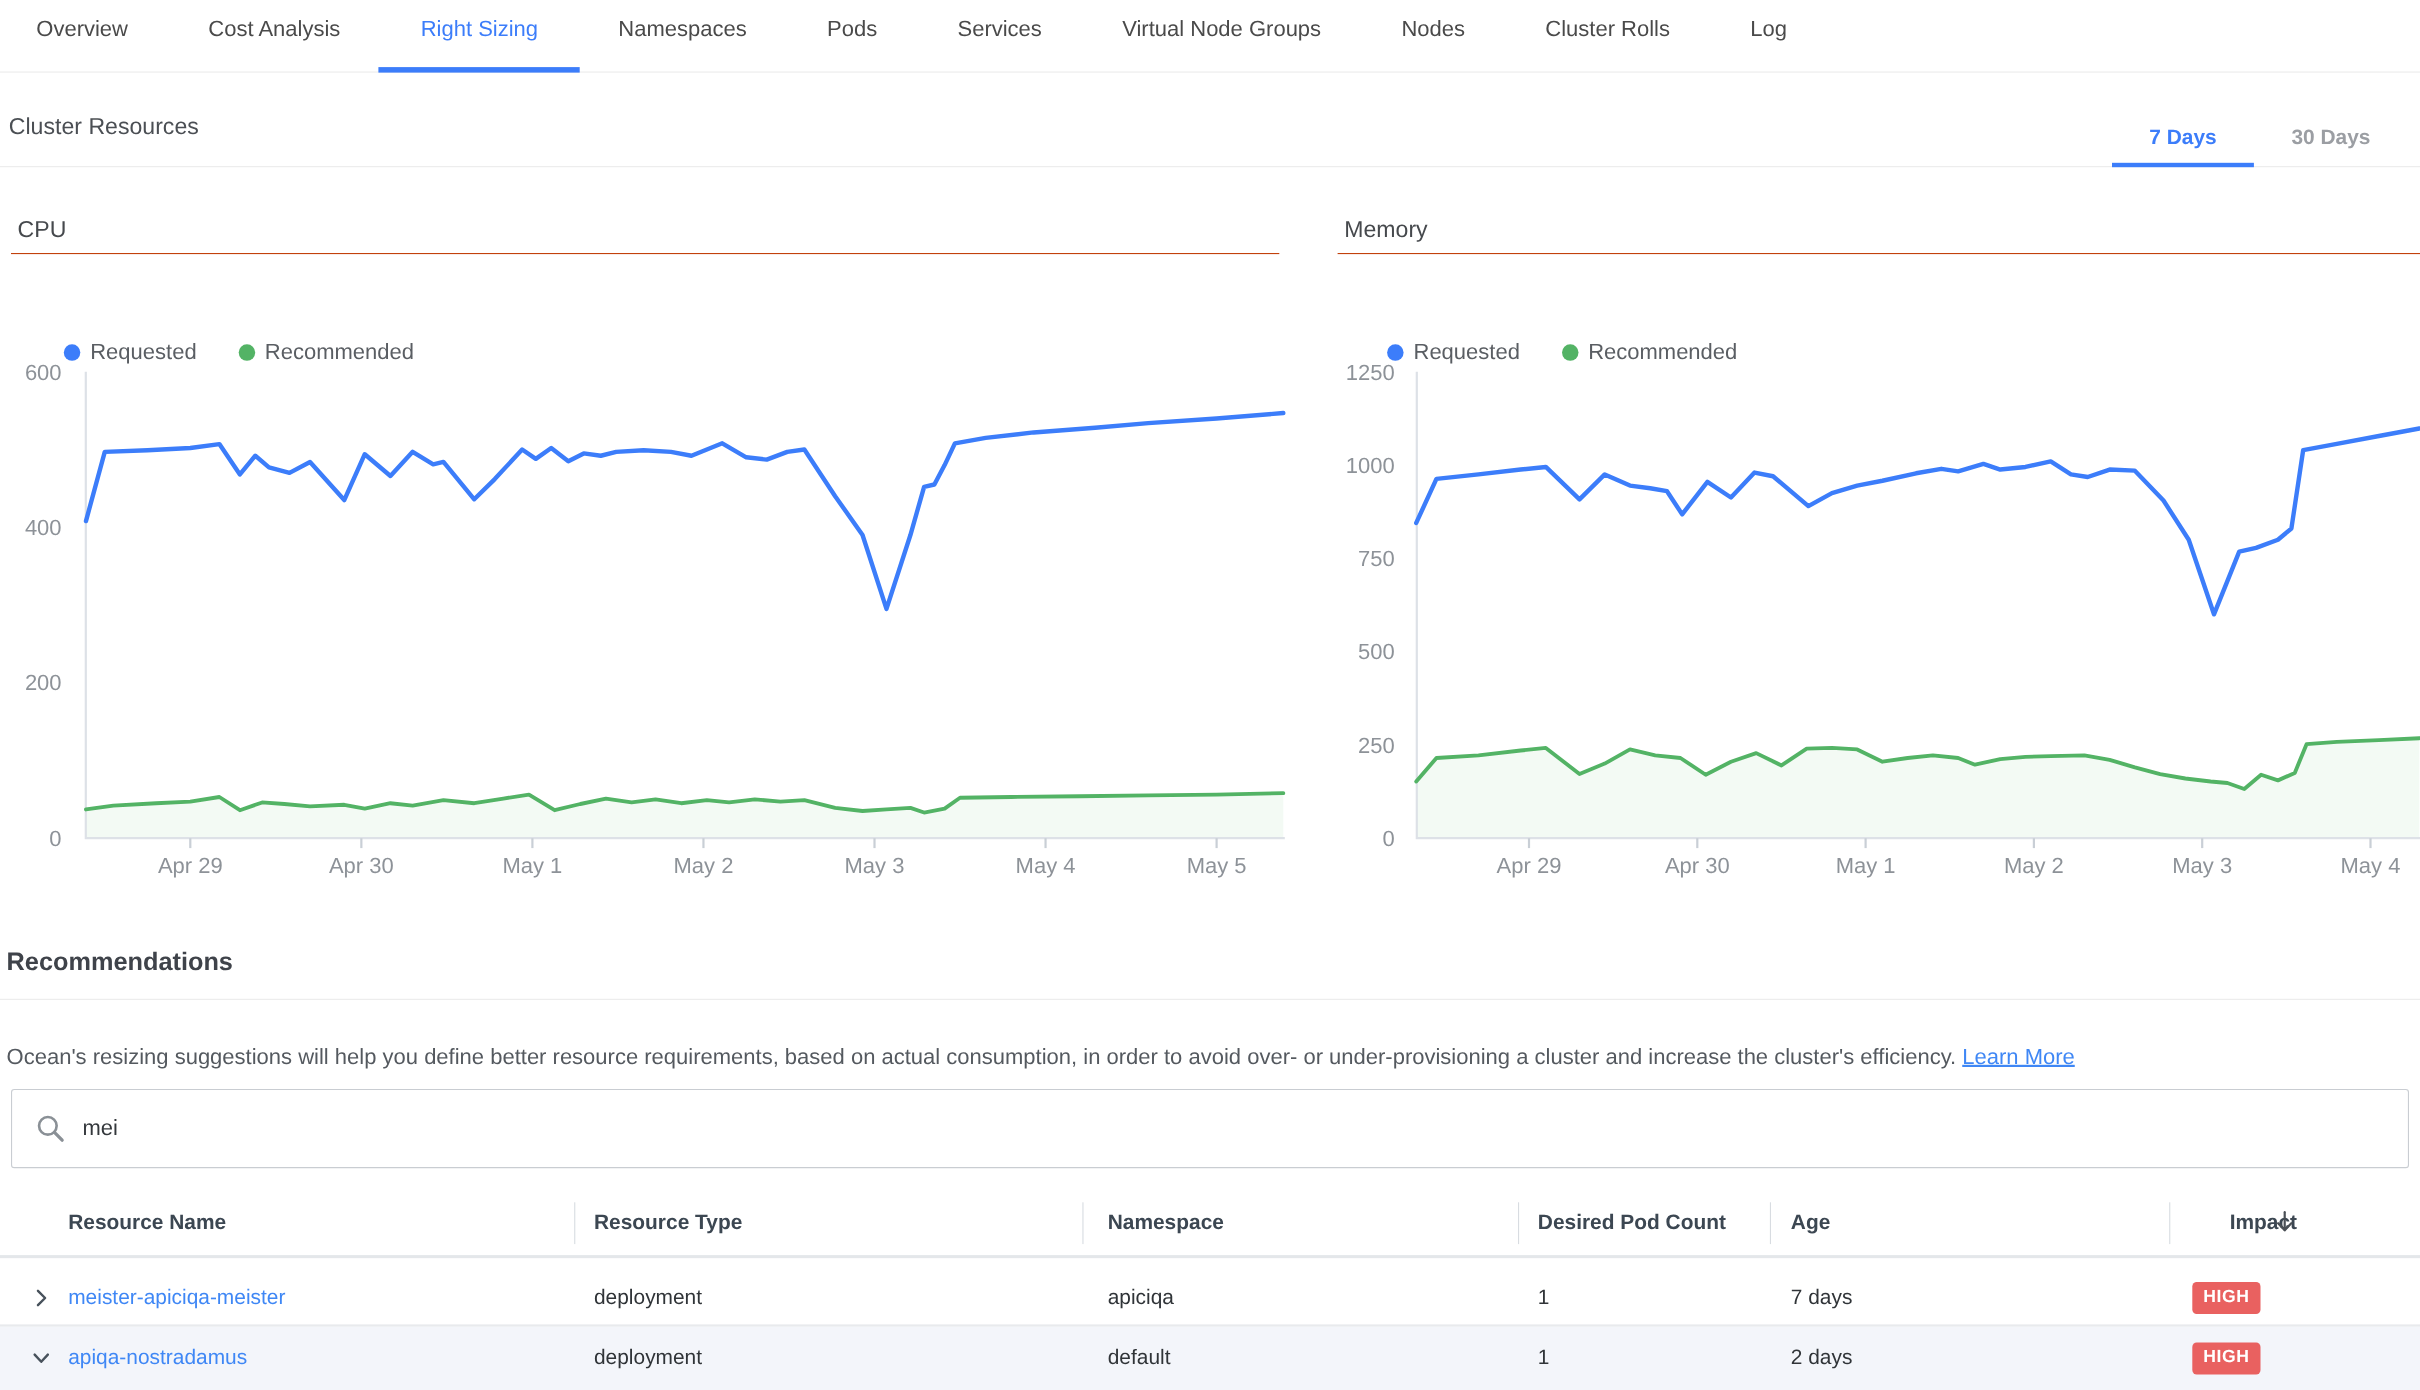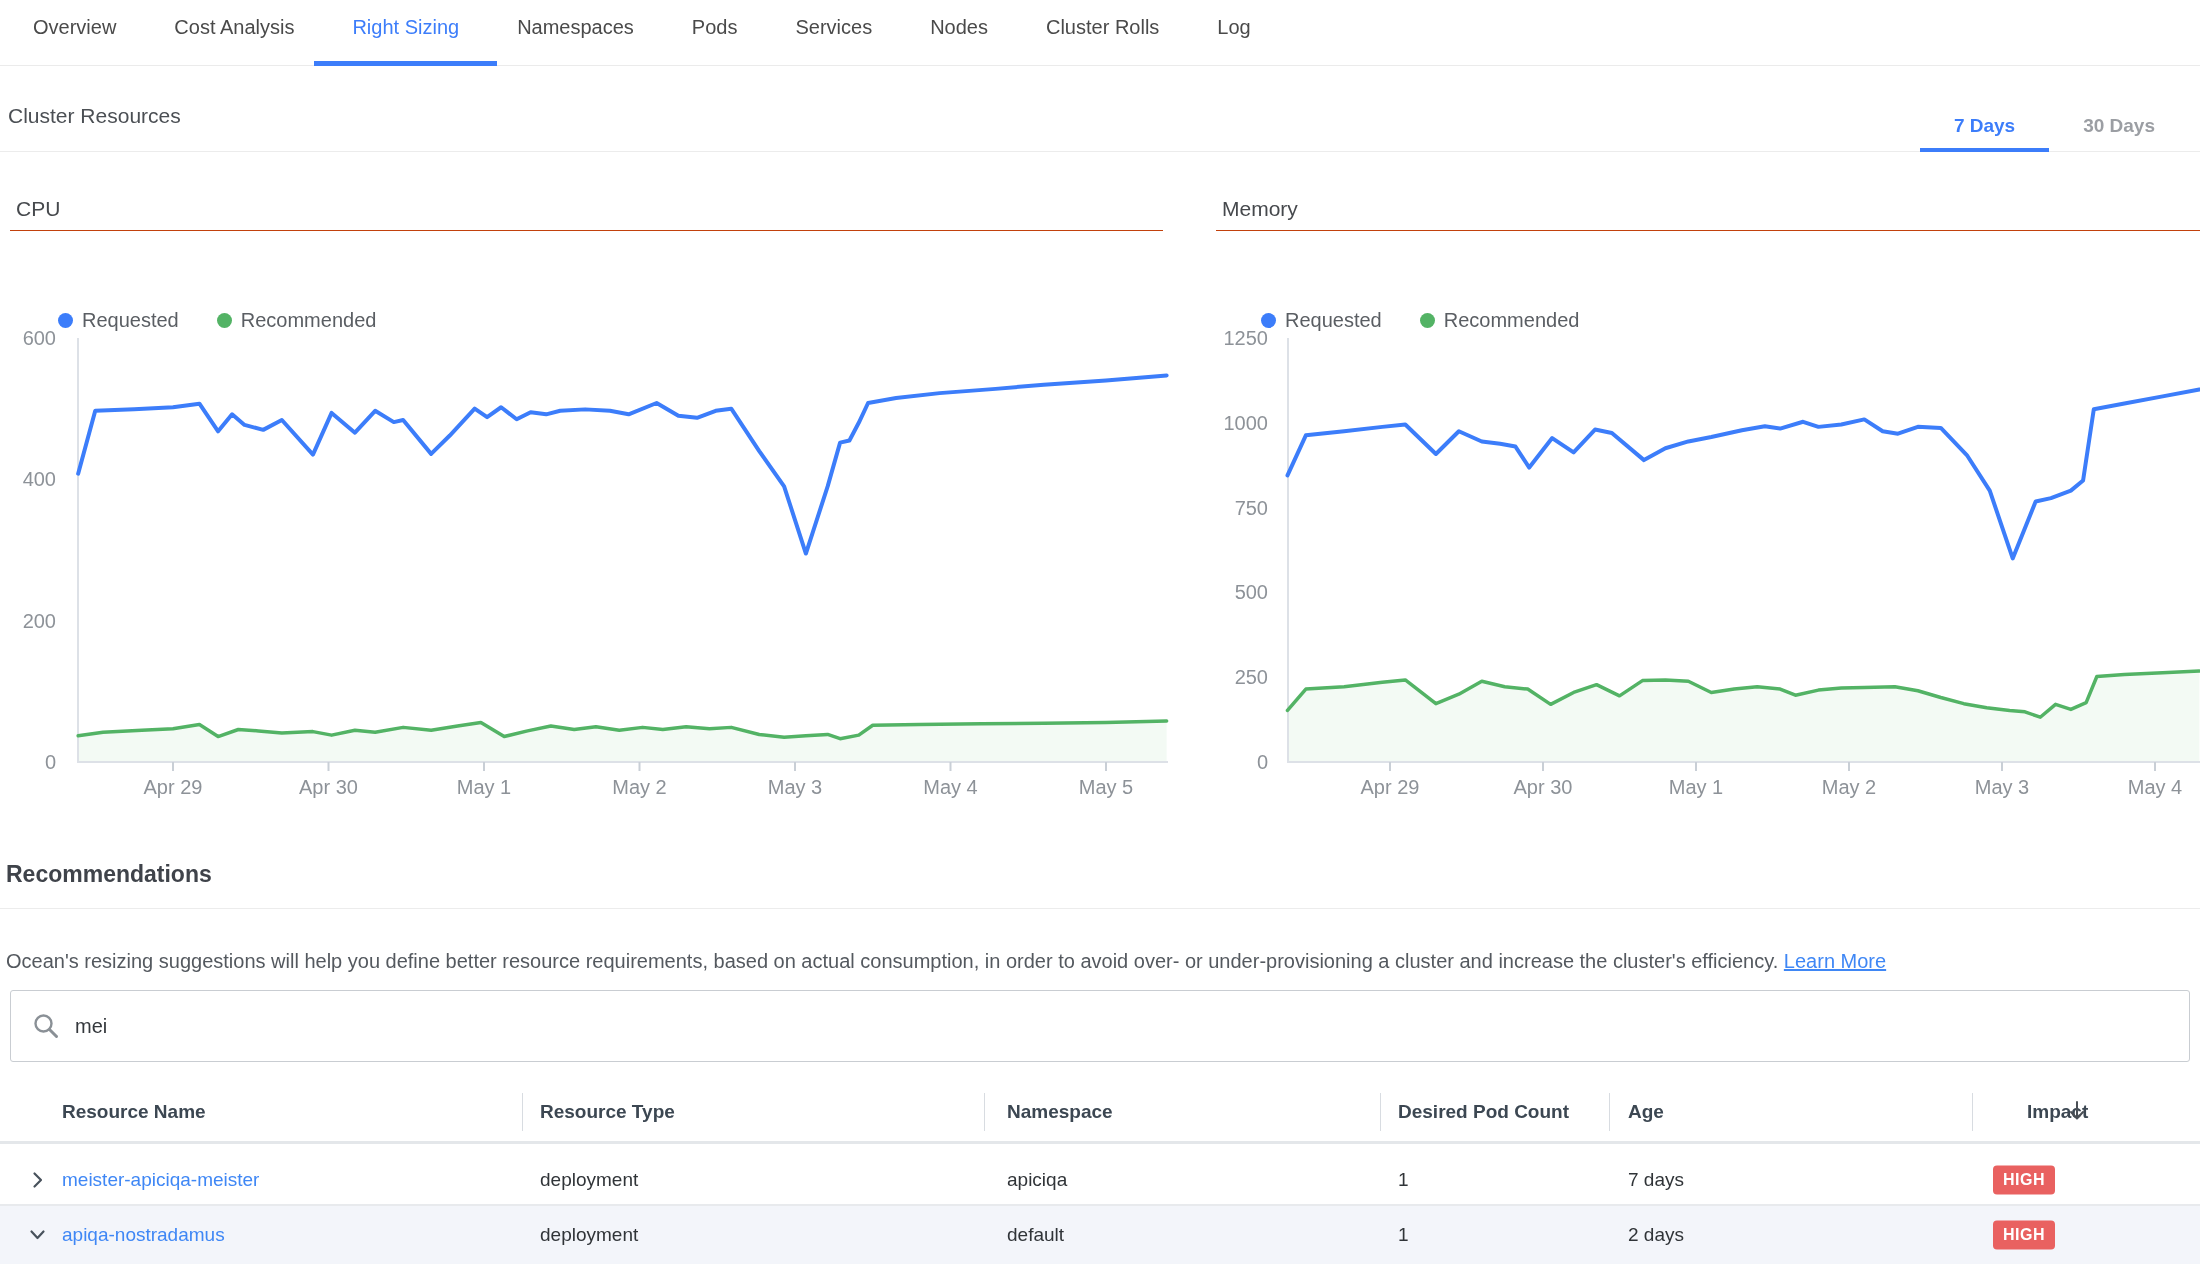--- a/index.html
+++ b/index.html
@@ -5,21 +5,21 @@
   html,body{margin:0;padding:0;}
   body{
     width:2200px;height:1264px;position:relative;overflow:hidden;
     background:#ffffff;font-family:"Liberation Sans",sans-serif;
     -webkit-font-smoothing:antialiased;
   }
   
   .topnav{
     position:absolute;top:0;left:0;right:0;height:66px;background:#fff;
     border-bottom:1px solid #ebebeb;display:flex;align-items:stretch;
-    padding-left:33px;gap:58px;box-sizing:border-box;
+    padding-left:33px;gap:73px;box-sizing:border-box;
   }
   .nav-item{
     position:relative;display:flex;align-items:center;padding-bottom:10px;
     font-size:20px;color:#4a4a4a;font-weight:500;white-space:nowrap;cursor:pointer;
   }
   .nav-item.active{color:#3c7dfa;}
   .nav-underline{position:absolute;bottom:-1px;left:-38px;right:-38px;height:5px;background:#3c7dfa;}
   
   .page-title{position:absolute;left:8px;top:104px;font-size:21px;font-weight:500;color:#4b4f54;}
   .header-rule{position:absolute;left:0;right:0;top:151px;height:1px;background:#ececec;}
@@ -81,20 +81,23 @@
       <div class="nav-underline"></div>
     </div>
     <div class="nav-item">
       <span>Namespaces</span>
     </div>
     <div class="nav-item">
       <span>Pods</span>
     </div>
     <div class="nav-item">
       <span>Services</span>
+    </div>
+    <div class="nav-item">
+      <span>Virtual Node Groups</span>
     </div>
     <div class="nav-item">
       <span>Nodes</span>
     </div>
     <div class="nav-item">
       <span>Cluster Rolls</span>
     </div>
     <div class="nav-item">
       <span>Log</span>
     </div>

